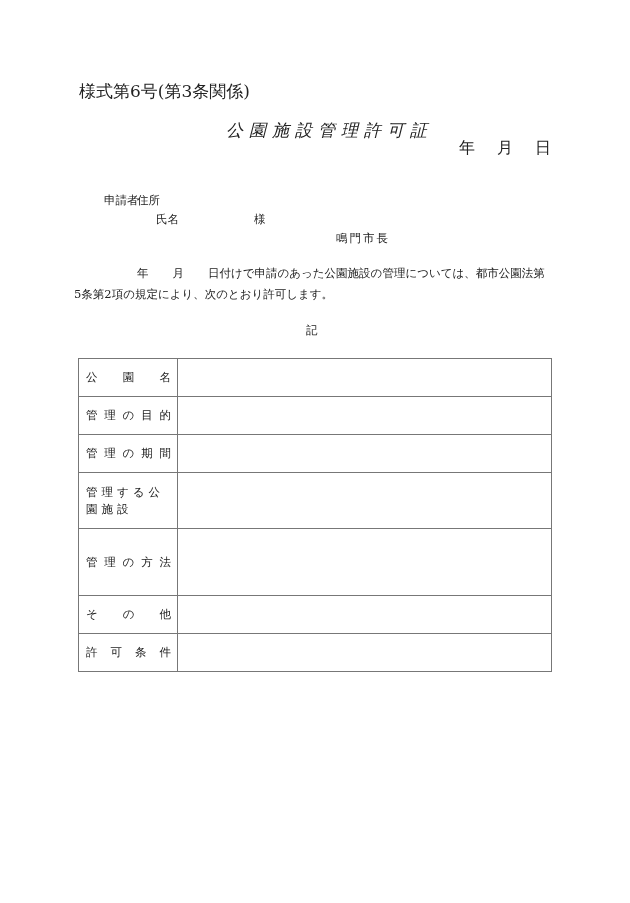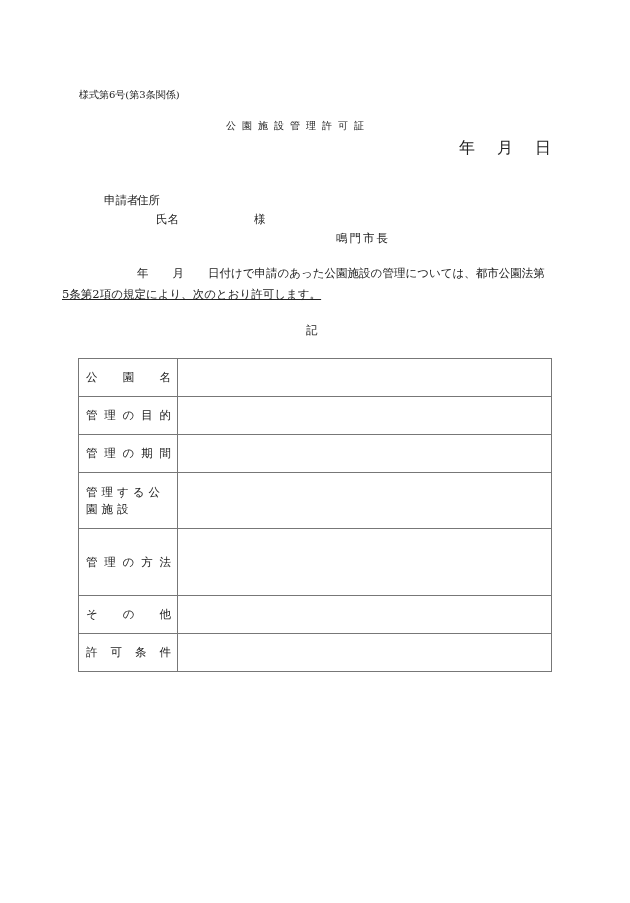--- a/index.html
+++ b/index.html
@@ -10,33 +10,33 @@
     body {
       width: 630px;
       height: 903px;
       position: relative;
       overflow: hidden;
       font-family: "DejaVu Serif", "Liberation Serif", serif;
       color: #222222;
       font-size: 11.5px;
     }
     .abs { position: absolute; white-space: nowrap; }
-    .form-number { left: 79px; top: 88px; font-size: 10px; }
-    .doc-title { left: 226px; top: 119px; font-size: 10px; letter-spacing: 6px; }
+    .form-number { left: 79px; top: 80px; font-size: 17px; }
+    .doc-title { left: 226px; top: 119px; font-size: 17px; letter-spacing: 6px; font-style: italic; }
     .date-line { left: 459px; top: 138px; font-size: 16px; }
     .date-line span { display: inline-block; }
     .date-line .gap { width: 22px; }
     .applicant-label { left: 92px; top: 193px; margin-left: 12px; }
     .address-label { left: 137px; top: 193px; font-family: Liberation Mono, monospace; }
     .name-label { left: 137px; top: 212px; margin-left: 19px; }
     .sama { left: 254px; top: 212px; }
     .mayor { left: 336px; top: 231px; letter-spacing: 2px; text-align: right; }
     .body-line1 { left: 79px; top: 266px; }
     .body-line1 .pad { display: inline-block; }
-    .body-line2 { left: 62px; top: 287px; text-decoration: underline; }
+    .body-line2 { left: 74px; top: 287px; }
     .ki { left: 306px; top: 323px; }
 
     table.permit-table {
       position: absolute;
       left: 78px;
       top: 358px;
       width: 474px;
       border-collapse: collapse;
       table-layout: fixed;
     }

